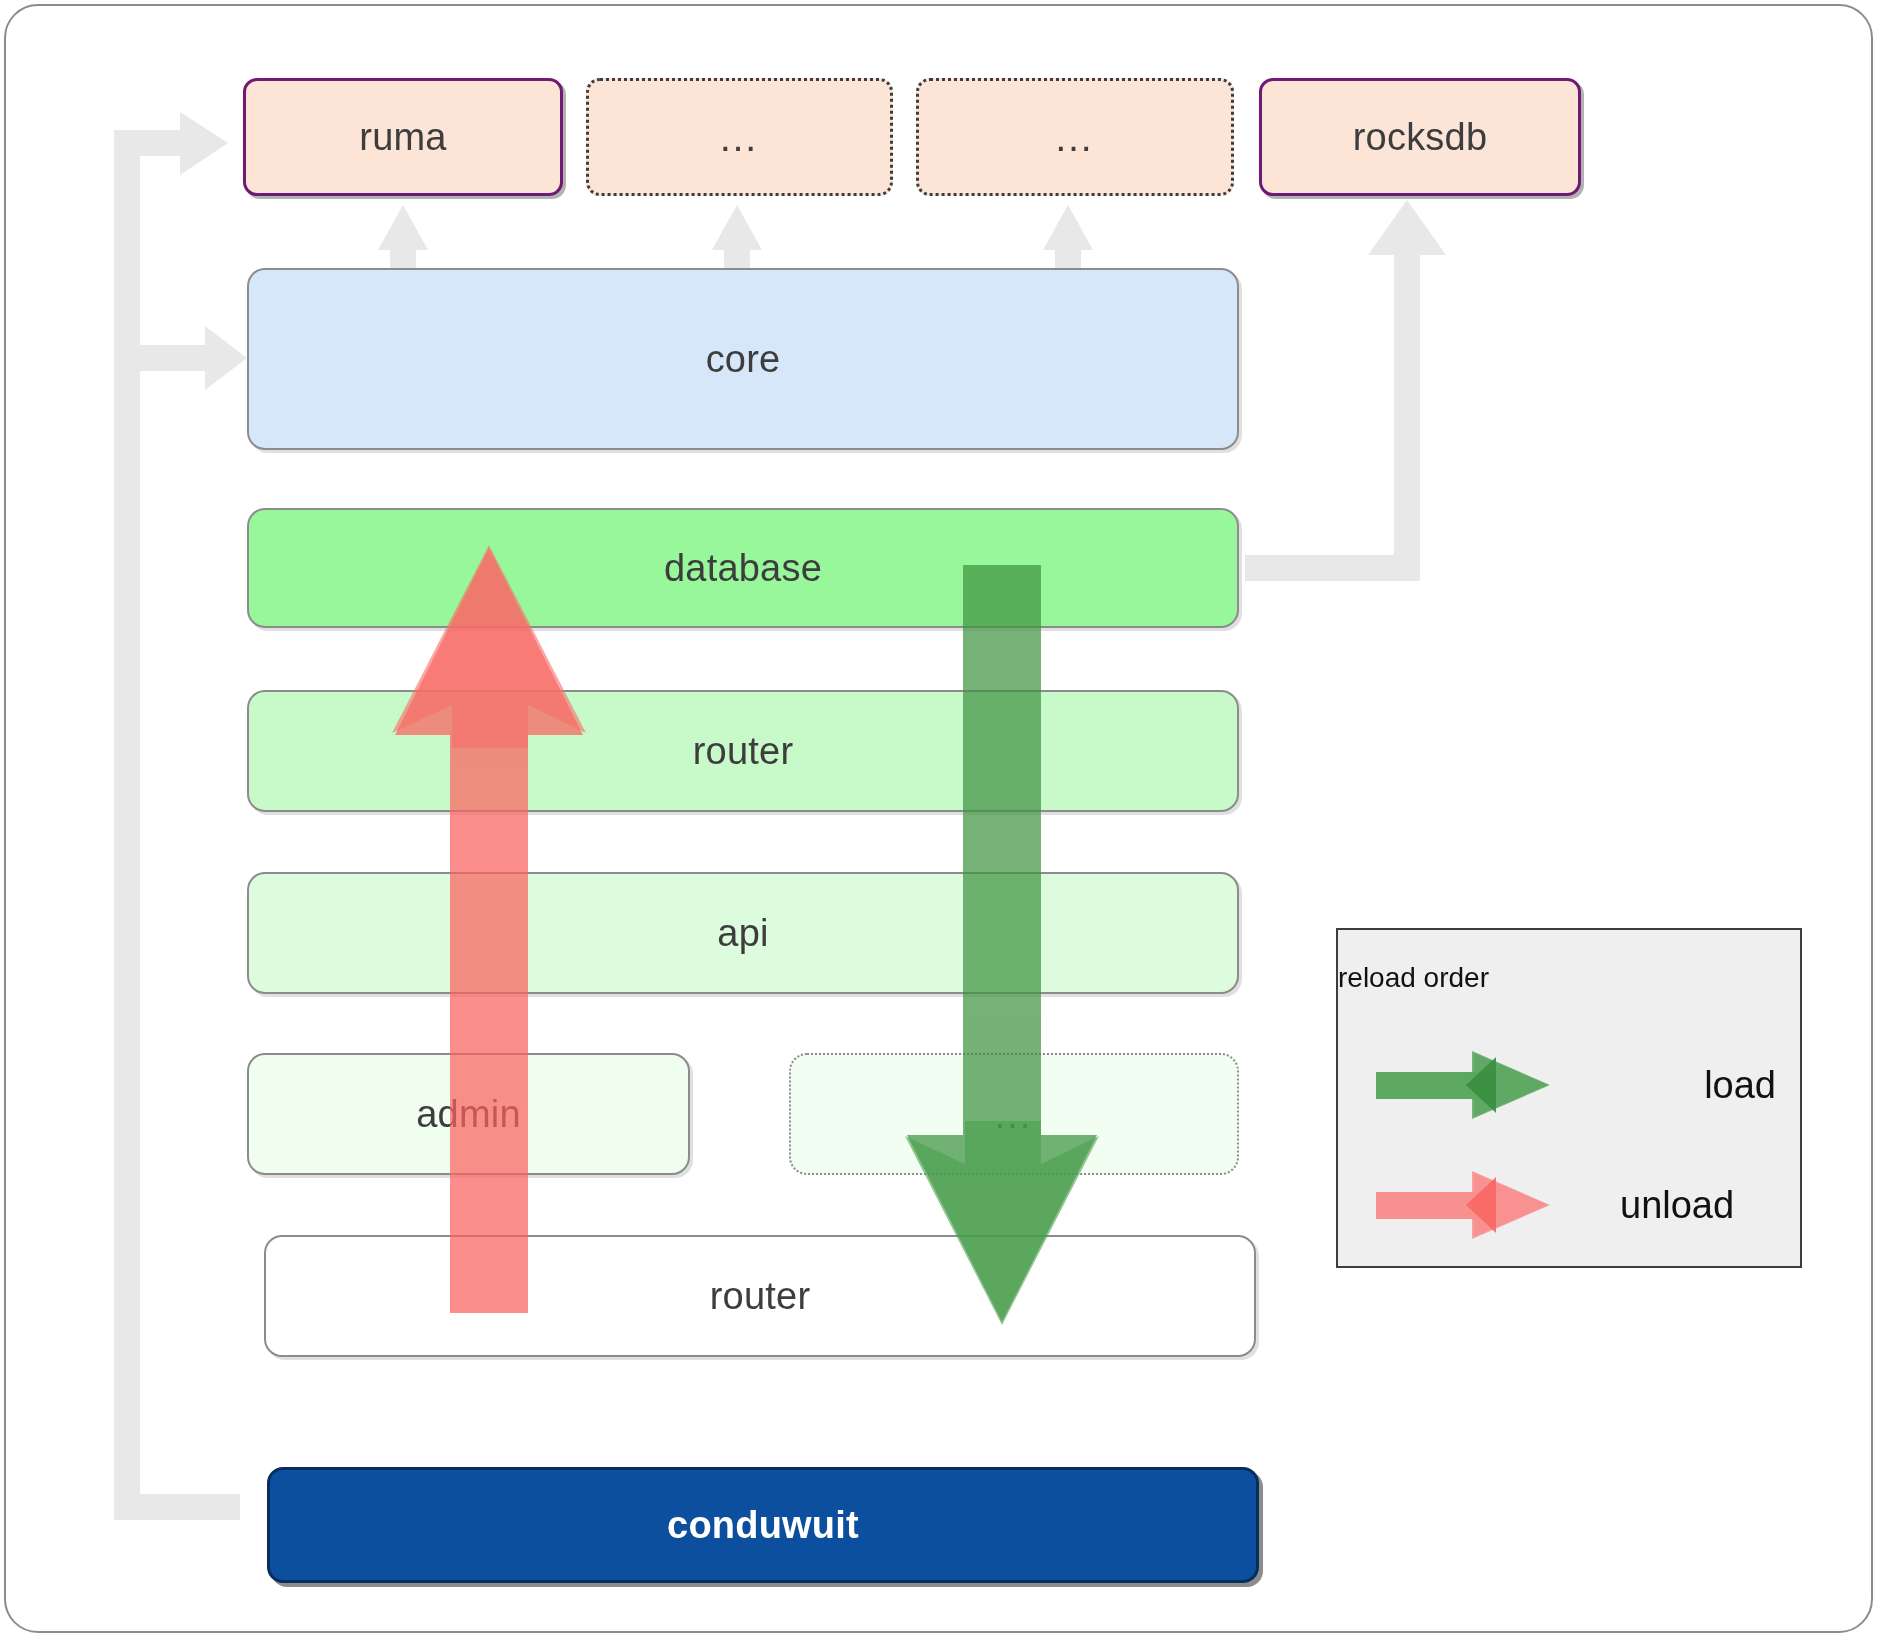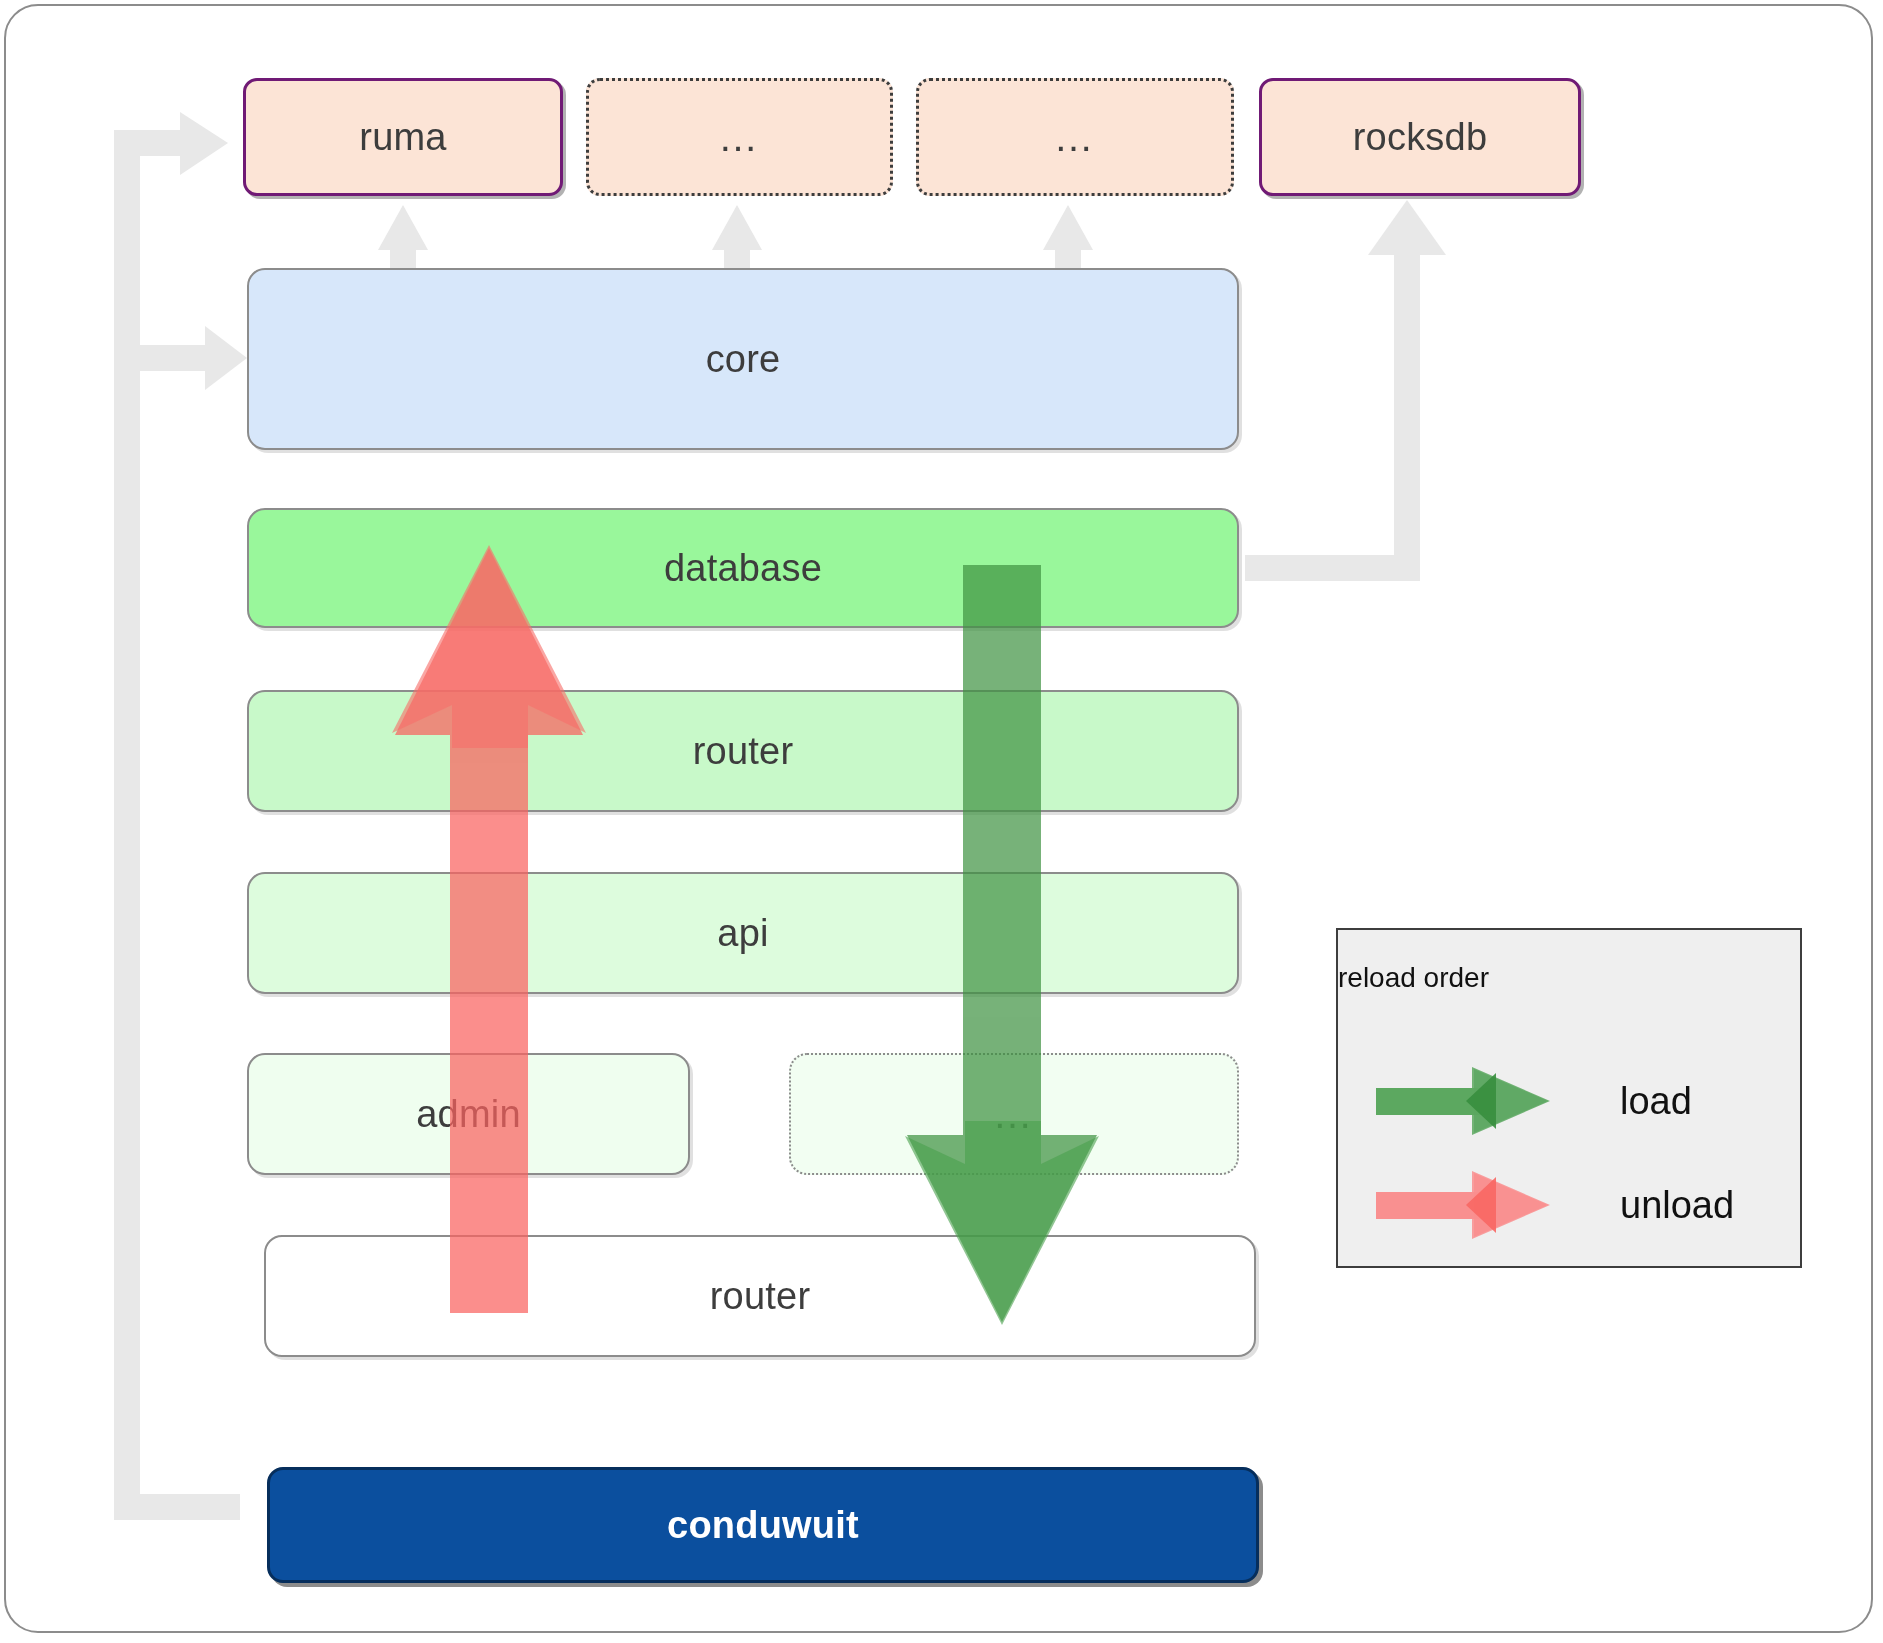--- a/index.html
+++ b/index.html
@@ -99,21 +99,21 @@
     color: #111;
   }
   .legend-row {
     position: absolute;
     left: 38px;
     width: 400px;
     height: 86px;
     display: flex;
     align-items: center;
   }
-  #legend-row-load   { top: 128px; }
+  #legend-row-load   { top: 112px; justify-content: space-between; }
   #legend-row-unload { top: 232px; }
   .legend-swatch { width: 202px; height: 80px; flex: 0 0 202px; }
   .legend-label {
     margin-left: 42px;
     font-size: 38px;
     color: #111;
     white-space: nowrap;
   }
 </style>
 </head>

